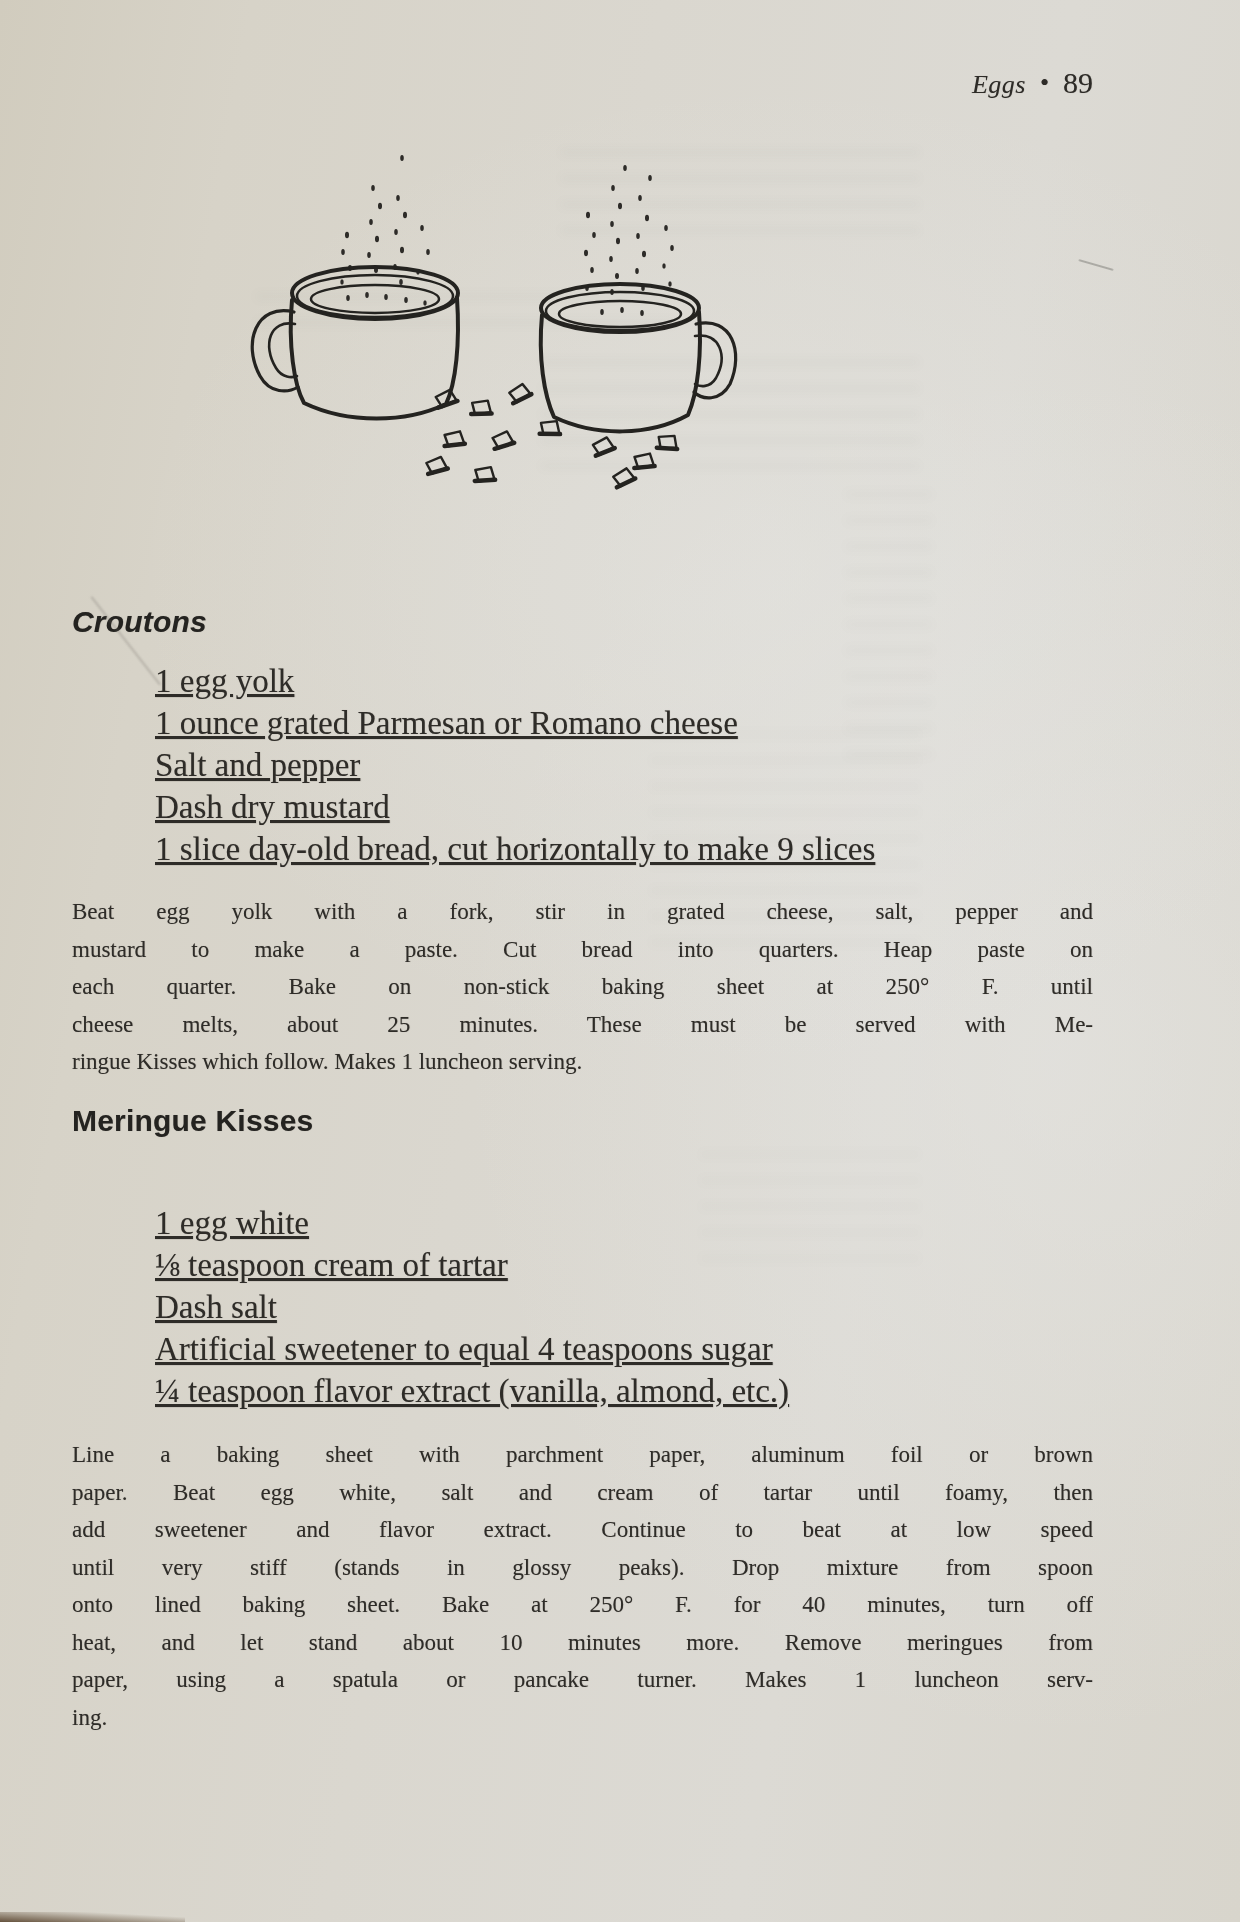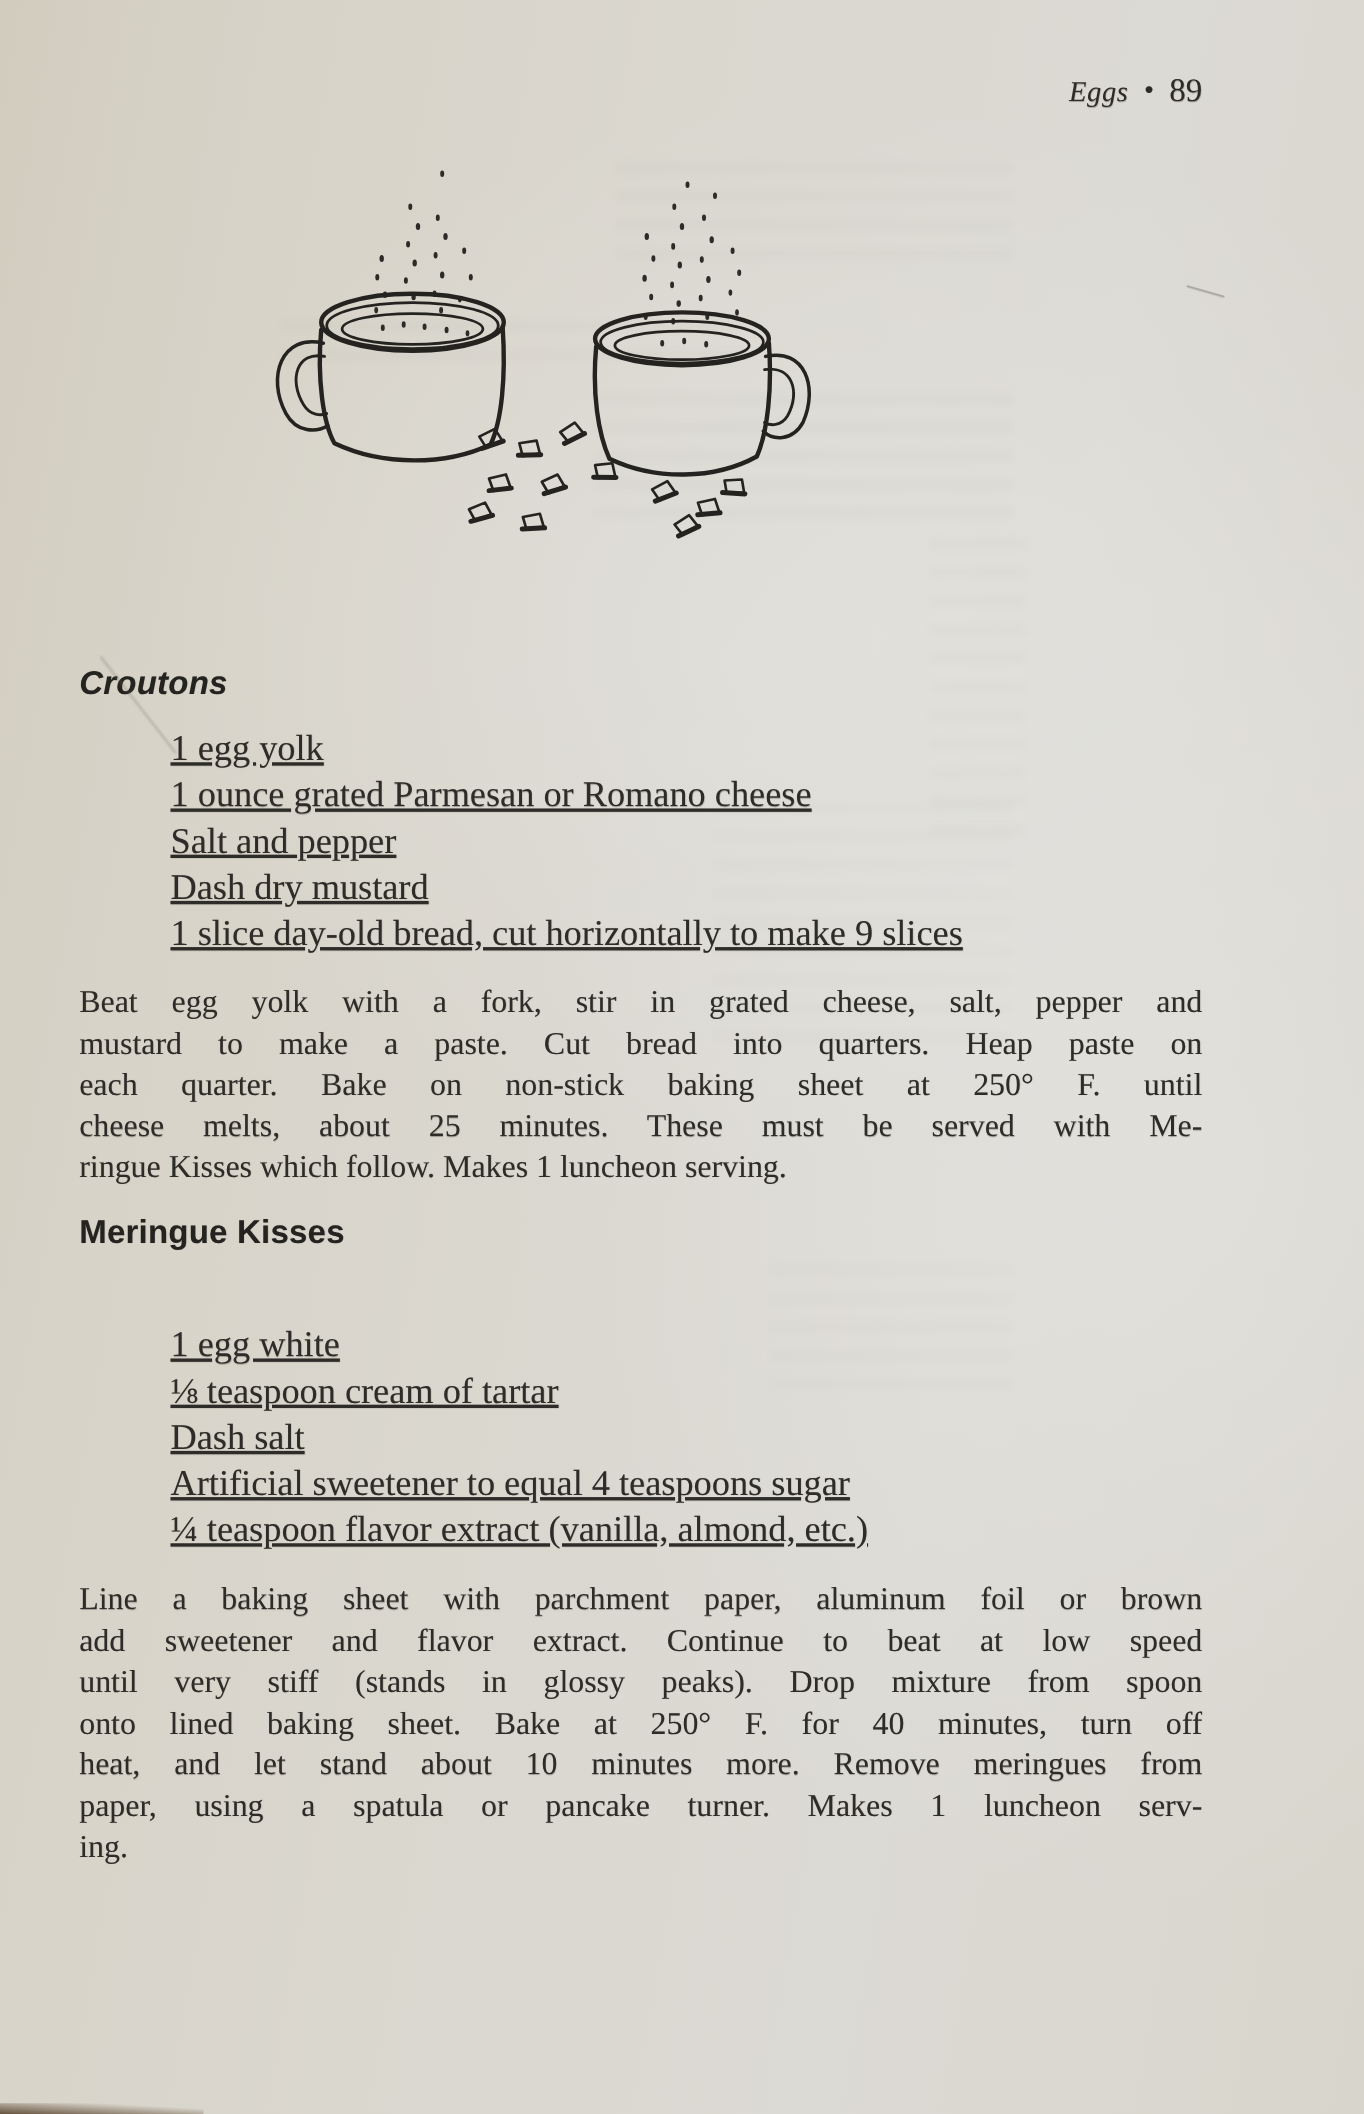--- a/index.html
+++ b/index.html
@@ -54,21 +54,21 @@
 
   .ingredients{position:absolute;color:#2e2c28;text-shadow:.3px .3px .7px rgba(55,50,42,.35);text-decoration:underline;}
   .i1{left:155px;top:660px;}
   .i2{left:155px;top:1202px;}
   .ing{font-size:33px;line-height:42px;height:42px;white-space:nowrap;}
 
   .para{position:absolute;width:1021px;color:#2e2c28;text-shadow:.3px .3px .7px rgba(55,50,42,.35);}
   .p1{left:72px;top:893px;}
   .p2{left:72px;top:1436px;}
   .tline{
-    font-size:29px;line-height:37.5px;height:37.5px;
+    font-size:23px;line-height:37.5px;height:37.5px;
     text-align:justify;text-align-last:justify;overflow:hidden;
   }
   .tline.last{text-align-last:left;}
 
   .scratch{
     position:absolute;left:92px;top:596px;width:112px;height:2px;
     background:rgba(112,110,102,.32);border-radius:2px;
     transform:rotate(52deg);transform-origin:left top;
     filter:blur(1px);
   }
@@ -250,20 +250,21 @@
     <h2 class="rtitle t2">Meringue Kisses</h2>
     <div class="ingredients i2">
         <div class="ing">1 egg white</div>
         <div class="ing">⅛ teaspoon cream of tartar</div>
         <div class="ing">Dash salt</div>
         <div class="ing">Artificial sweetener to equal 4 teaspoons sugar</div>
         <div class="ing last">¼ teaspoon flavor extract (vanilla, almond, etc.)</div>
       </div>
     <div class="para p2">
         <div class="tline">Line a baking sheet with parchment paper, aluminum foil or brown</div>
+        <div class="tline">paper. Beat egg white, salt and cream of tartar until foamy, then</div>
         <div class="tline">add sweetener and flavor extract. Continue to beat at low speed</div>
         <div class="tline">until very stiff (stands in glossy peaks). Drop mixture from spoon</div>
         <div class="tline">onto lined baking sheet. Bake at 250° F. for 40 minutes, turn off</div>
         <div class="tline">heat, and let stand about 10 minutes more. Remove meringues from</div>
         <div class="tline">paper, using a spatula or pancake turner. Makes 1 luncheon serv-</div>
         <div class="tline last">ing.</div>
       </div>
   </section>
 
   <div class="scratch"></div>

